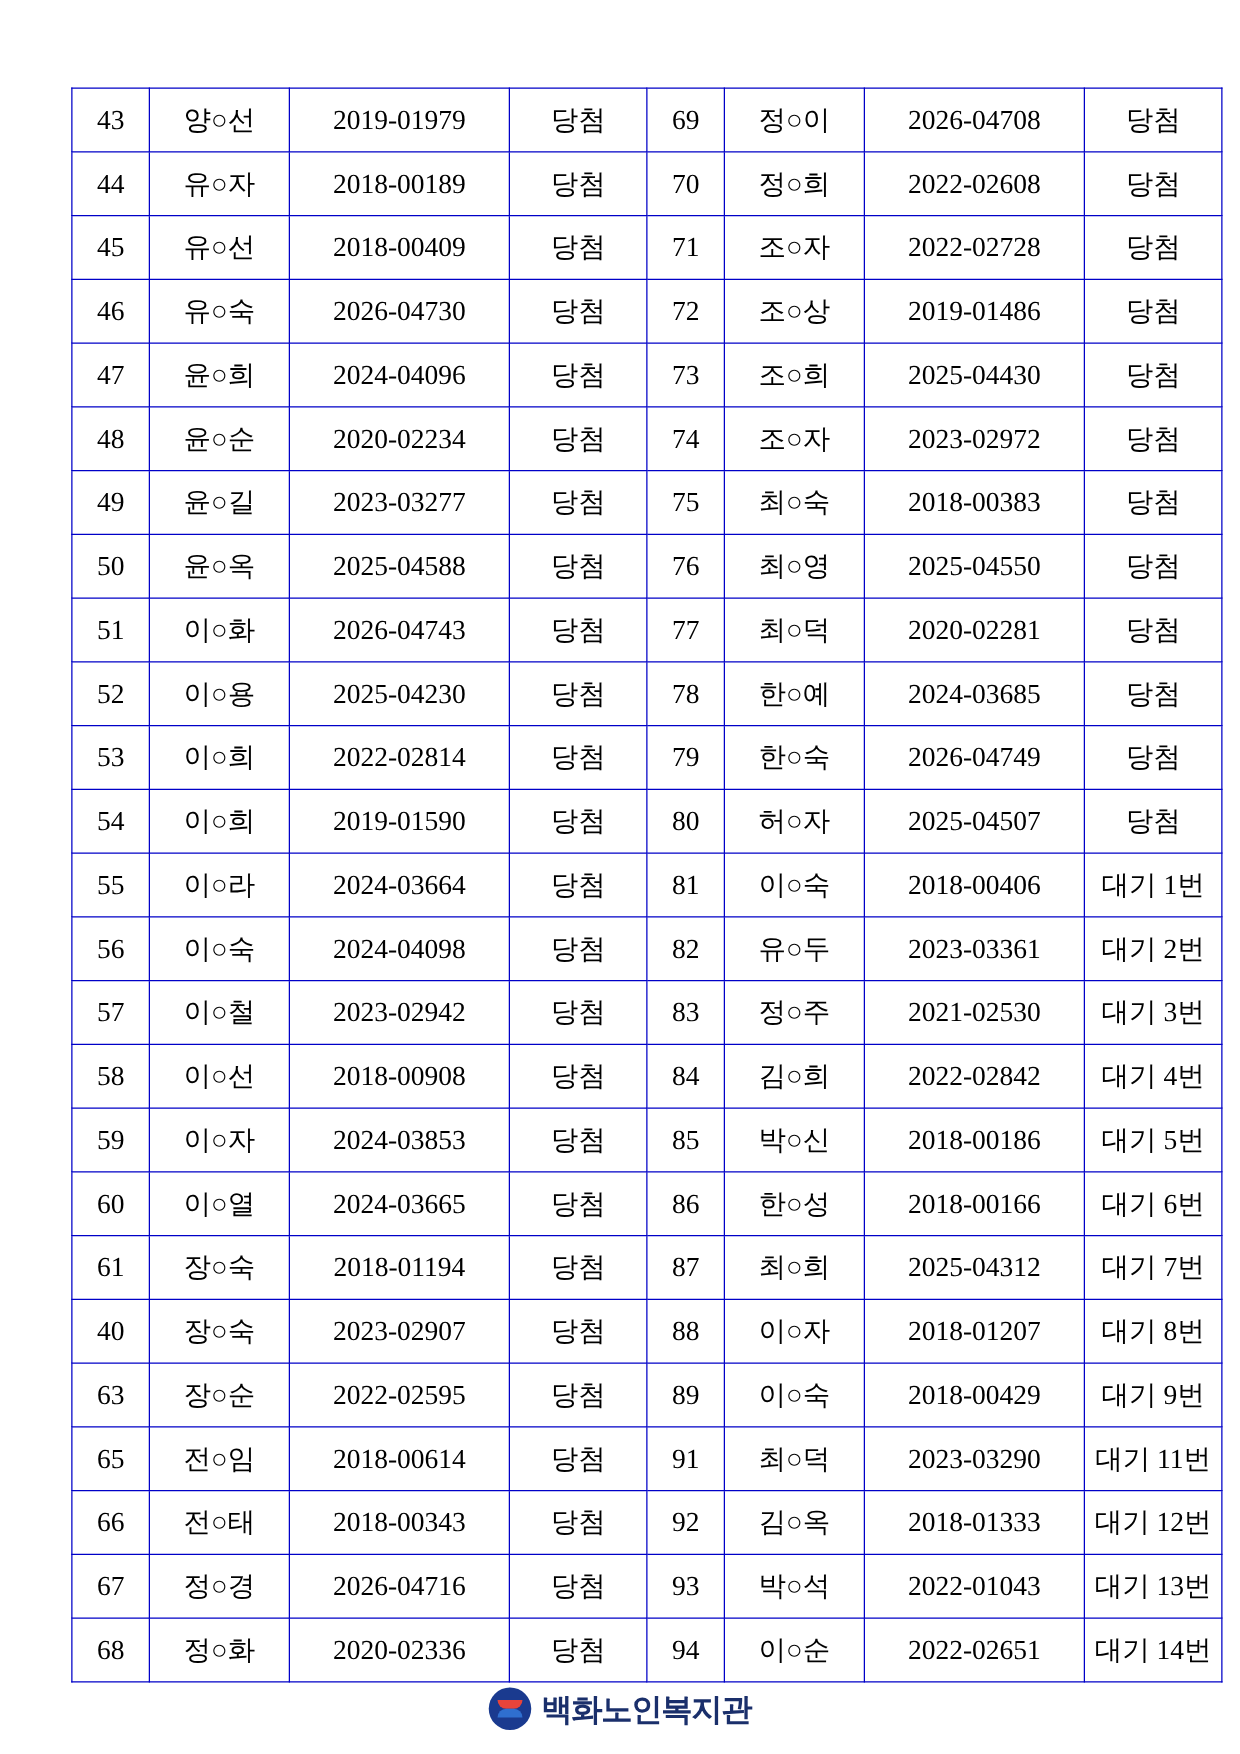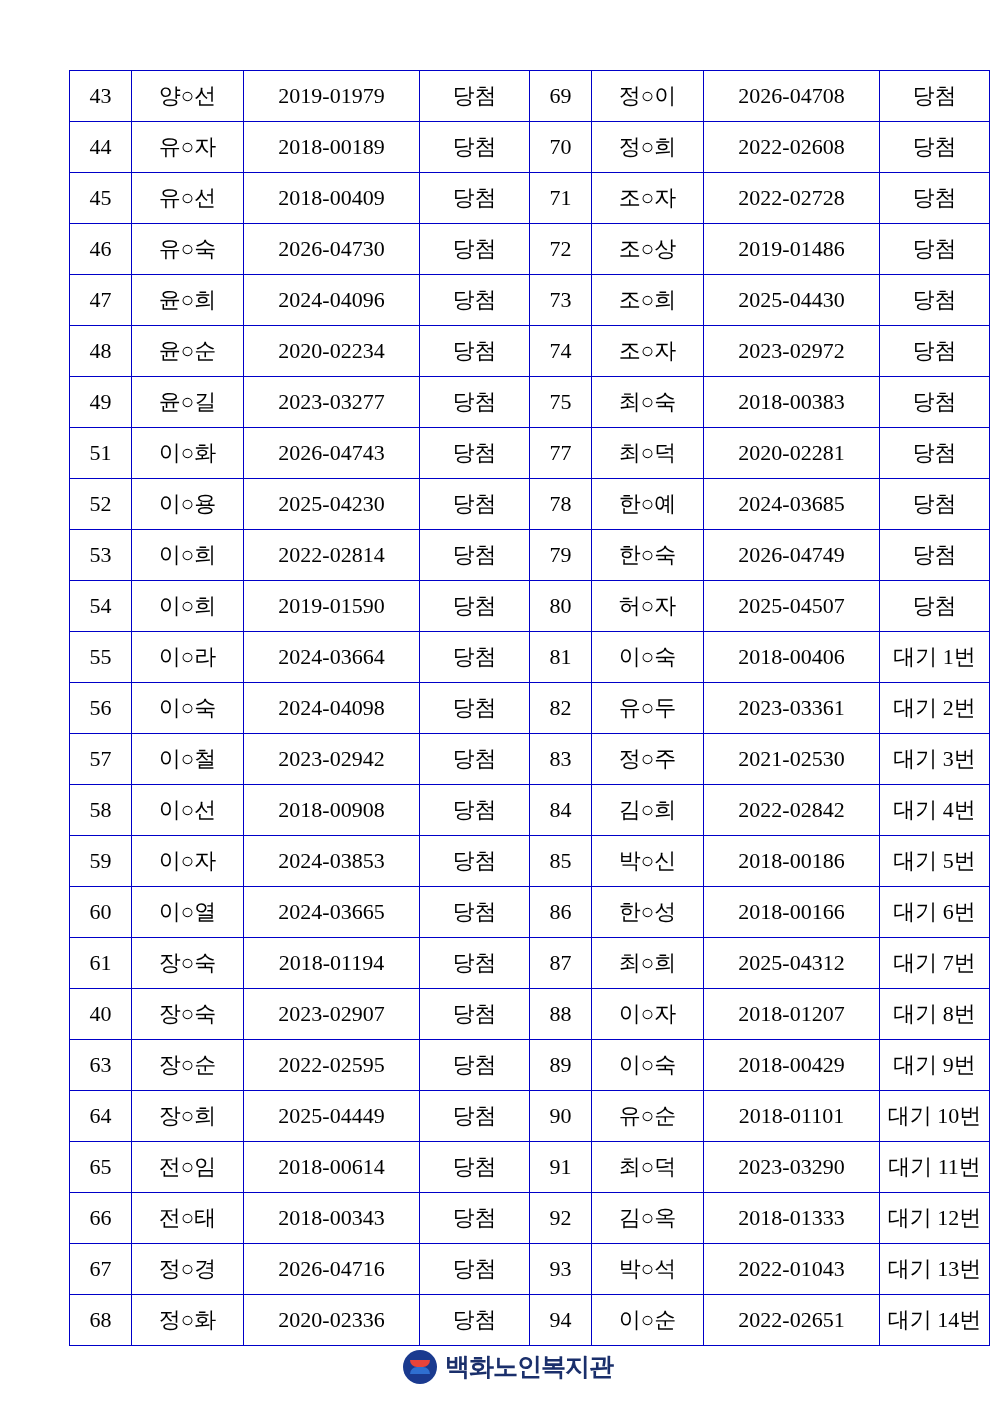--- a/index.html
+++ b/index.html
@@ -10,21 +10,21 @@
   body {
     width: 992px;
     height: 1403px;
     font-family: "Liberation Serif", "DejaVu Serif", serif;
     color: #000000;
     position: relative;
     overflow: hidden;
   }
   .page {
     position: absolute;
-    left: 12px;
+    left: 0;
     top: 0;
     width: 888px;
     height: 1403px;
   }
   .table-wrap {
     position: absolute;
     left: 57px;
     top: 70px;
     width: 880px;
   }
@@ -68,20 +68,21 @@
   .footer-logo {
     position: absolute;
     left: 0;
     top: 1350px;
     width: 992px;
     text-align: center;
     height: 46px;
   }
   .logo-inner {
     display: inline-flex;
+    align-items: center;
     gap: 8px;
   }
   .logo-mark {
     width: 34px;
     height: 34px;
     border-radius: 50%;
     background: #1a3a8f;
     display: inline-block;
     position: relative;
   }
@@ -195,20 +196,30 @@
             <td class="num">49</td>
             <td class="name">윤○길</td>
             <td class="id">2023-03277</td>
             <td class="status">당첨</td>
             <td class="num">75</td>
             <td class="name">최○숙</td>
             <td class="id">2018-00383</td>
             <td class="status">당첨</td>
           </tr>
           <tr>
+            <td class="num">50</td>
+            <td class="name">윤○옥</td>
+            <td class="id">2025-04588</td>
+            <td class="status">당첨</td>
+            <td class="num">76</td>
+            <td class="name">최○영</td>
+            <td class="id">2025-04550</td>
+            <td class="status">당첨</td>
+          </tr>
+          <tr>
             <td class="num">51</td>
             <td class="name">이○화</td>
             <td class="id">2026-04743</td>
             <td class="status">당첨</td>
             <td class="num">77</td>
             <td class="name">최○덕</td>
             <td class="id">2020-02281</td>
             <td class="status">당첨</td>
           </tr>
           <tr>
@@ -323,30 +334,20 @@
           </tr>
           <tr>
             <td class="num">63</td>
             <td class="name">장○순</td>
             <td class="id">2022-02595</td>
             <td class="status">당첨</td>
             <td class="num">89</td>
             <td class="name">이○숙</td>
             <td class="id">2018-00429</td>
             <td class="status">대기 9번</td>
-          </tr>
-          <tr>
-            <td class="num">64</td>
-            <td class="name">장○희</td>
-            <td class="id">2025-04449</td>
-            <td class="status">당첨</td>
-            <td class="num">90</td>
-            <td class="name">유○순</td>
-            <td class="id">2018-01101</td>
-            <td class="status">대기 10번</td>
           </tr>
           <tr>
             <td class="num">65</td>
             <td class="name">전○임</td>
             <td class="id">2018-00614</td>
             <td class="status">당첨</td>
             <td class="num">91</td>
             <td class="name">최○덕</td>
             <td class="id">2023-03290</td>
             <td class="status">대기 11번</td>

